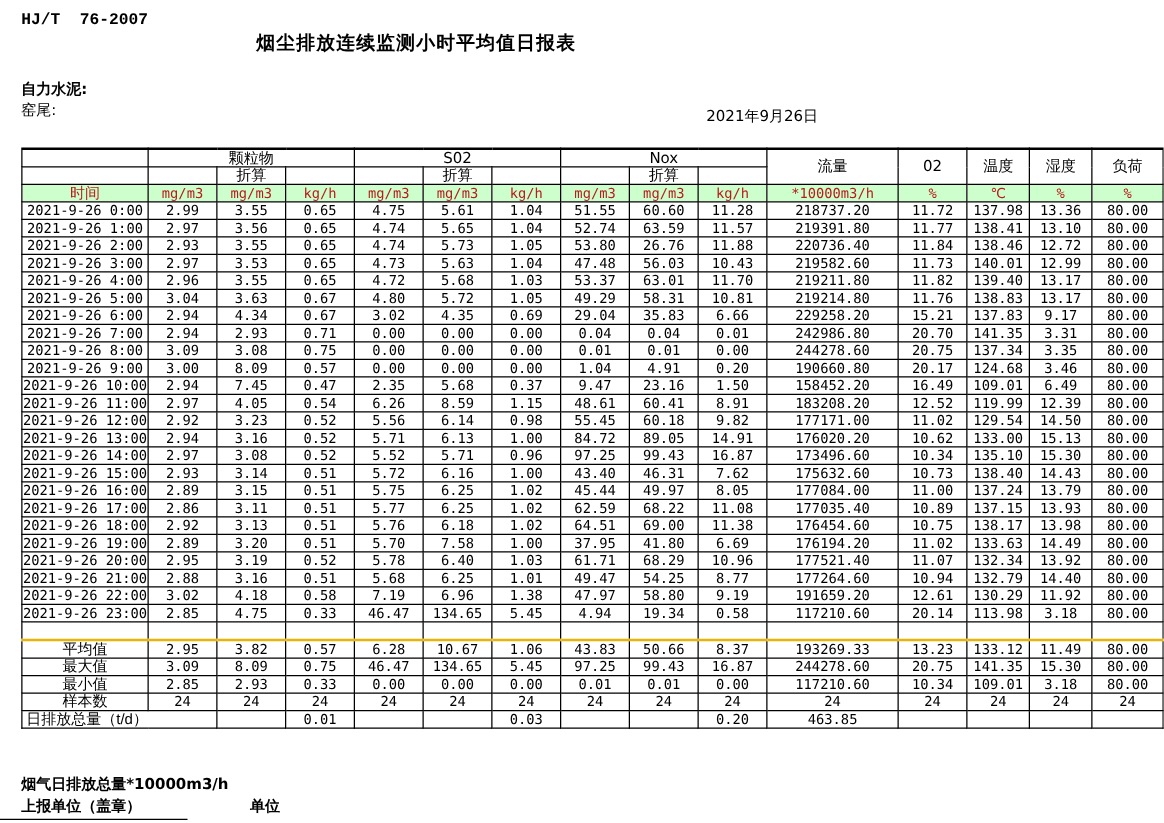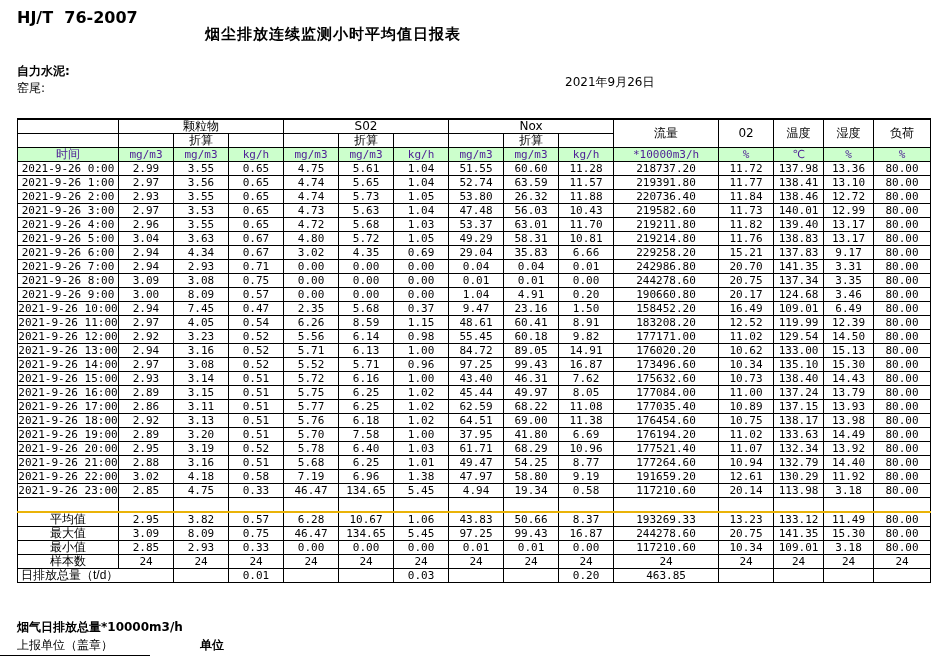--- a/index.html
+++ b/index.html
@@ -1,52 +1,52 @@
 <!DOCTYPE html>
 <html><head>
 <meta charset="utf-8">
 <style>
   * { margin:0; padding:0; box-sizing:border-box; }
   html,body { width:931px; height:658px; }
   body {
     position:relative; background:#ffffff; color:#000;
     font-family:"DejaVu Sans", sans-serif; overflow:hidden;
   }
-  .std-no   { position:absolute; left:17px;  top:8px;  font-size:16px; font-weight:bold; white-space:pre; }
+  .std-no   { position:absolute; left:17px;  top:8px;  font-size:13px; font-weight:bold; white-space:pre;font-family:Liberation Mono, monospace; }
   .title    { position:absolute; left:205px; top:25px; font-size:15px; font-weight:bold; letter-spacing:1px; }
   .company  { position:absolute; left:17px;  top:63px; font-size:12px; font-weight:bold; }
   .kiln     { position:absolute; left:17px;  top:80px; font-size:12px; font-weight:normal; }
-  .date     { position:absolute; left:565px; top:74px; font-size:12px; }
+  .date     { position:absolute; left:565px; top:85px; font-size:12px; }
 
   table.report {
     position:absolute; left:17px; top:118px; width:913px;
     border-collapse:collapse; table-layout:fixed;
     font-family:"DejaVu Sans Mono","DejaVu Sans",sans-serif; font-size:11px;
     border:1px solid #000; border-top:2px solid #000;
   }
   th, td {
     border:1px solid #000; text-align:center; vertical-align:middle;
     padding:0; height:14px; line-height:13px; font-weight:normal;
     overflow:hidden; white-space:nowrap;
   }
   thead th { font-family:"DejaVu Sans",sans-serif; font-size:12px; }
   .group-row th, .group-row td { height:13px; }
   .conv-row  th, .conv-row  td { height:14px; }
-  .units-row th, .units-row td { background:#ccffcc; color:#4c1d95; height:14px; }
+  .units-row th, .units-row td { background:#ccffcc; color:#b91c1c; height:14px; }
   .units-row th { font-size:12px; }
   .units-row td { font-size:11px; font-family:"DejaVu Sans Mono","DejaVu Sans",sans-serif; }
   tbody td { height:14px; }
   .summary-label { font-family:"DejaVu Sans",sans-serif; font-size:12px; }
   tr.first-summary td { border-top:2px solid #eab308; }
   .total-label {
     text-align:left; padding-left:3px;
     font-family:Liberation Sans, sans-serif; font-size:12px;
   }
   .footer-flue   { position:absolute; left:17px;  top:619px; font-size:12px; font-weight:bold;text-align:right; }
-  .footer-report { position:absolute; left:17px;  top:637px; font-size:12px; font-weight:normal; }
+  .footer-report { position:absolute; left:17px;  top:637px; font-size:12px; font-weight:bold; }
   .footer-unit   { position:absolute; left:200px; top:637px; font-size:12px; font-weight:bold; }
   .bottom-line   { position:absolute; left:0; top:655px; width:150px; border-top:1px solid #000; }
 </style>
 </head>
 <body>
 
 <div class="std-no">HJ/T  76-2007</div>
 <div class="title">烟尘排放连续监测小时平均值日报表</div>
 <div class="company">自力水泥:</div>
 <div class="kiln">窑尾:</div>
@@ -149,21 +149,21 @@
       </tr>
       <tr>
         <td>2021-9-26 2:00</td>
         <td>2.93</td>
         <td>3.55</td>
         <td>0.65</td>
         <td>4.74</td>
         <td>5.73</td>
         <td>1.05</td>
         <td>53.80</td>
-        <td>26.32</td>
+        <td>26.76</td>
         <td>11.88</td>
         <td>220736.40</td>
         <td>11.84</td>
         <td>138.46</td>
         <td>12.72</td>
         <td>80.00</td>
       </tr>
       <tr>
         <td>2021-9-26 3:00</td>
         <td>2.97</td>

